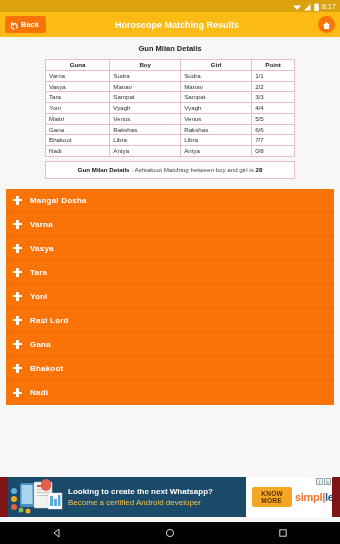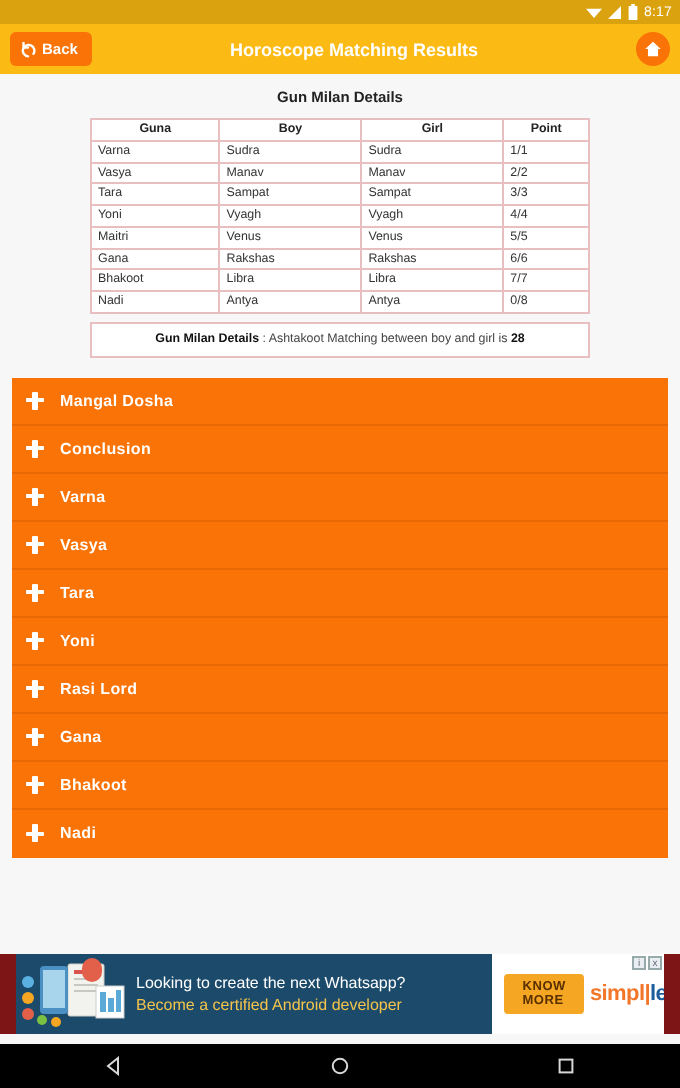--- a/index.html
+++ b/index.html
@@ -90,21 +90,21 @@
   .ad-side { width: 8px; height: 40px; background: #7d1416; }
   .ad-banner {
     flex: 1 1 auto; height: 40px; background: #1b4a6b; display: flex; align-items: stretch;
     position: relative; overflow: hidden; cursor: pointer;
   }
   .ad-art { width: 58px; position: relative; flex: 0 0 58px; overflow: hidden; }
   .ad-text {
     flex: 1 1 auto; display: flex; flex-direction: column; justify-content: center;
     gap: 2px; padding-left: 2px;
   }
-  .ad-line1 { color: #ffffff; font-size: 8px; font-weight: normal; }
+  .ad-line1 { color: #ffffff; font-size: 8px; font-weight: bold; }
   .ad-line2 { color: #f5c44a; font-size: 8px; }
   .ad-right {
     width: 86px; flex: 0 0 86px; background: #fff; display: flex;
     flex-direction: row; align-items: center; justify-content: center; gap: 3px;
     position: relative;
     padding-left: 24px;
   }
   .know-more {
     background: #f5a623; color: #5a3000; font-size: 6.5px; font-weight: bold;
     padding: 3px 9px; border-radius: 2px; letter-spacing: .3px; cursor: pointer;
@@ -247,24 +247,20 @@
     <div class="summary-wrap">
       <div class="summary">
         <b>Gun Milan Details</b><span> : </span><span>Ashtakoot Matching between boy and girl is </span><b>28</b>
       </div>
     </div>
 
     <div class="accordion">
       <div class="acc-item">
         <span class="plus"></span>
         <span class="acc-label">Mangal Dosha</span>
-      </div>
-      <div class="acc-item">
-        <span class="plus"></span>
-        <span class="acc-label">Conclusion</span>
       </div>
       <div class="acc-item">
         <span class="plus"></span>
         <span class="acc-label">Varna</span>
       </div>
       <div class="acc-item">
         <span class="plus"></span>
         <span class="acc-label">Vasya</span>
       </div>
       <div class="acc-item">

